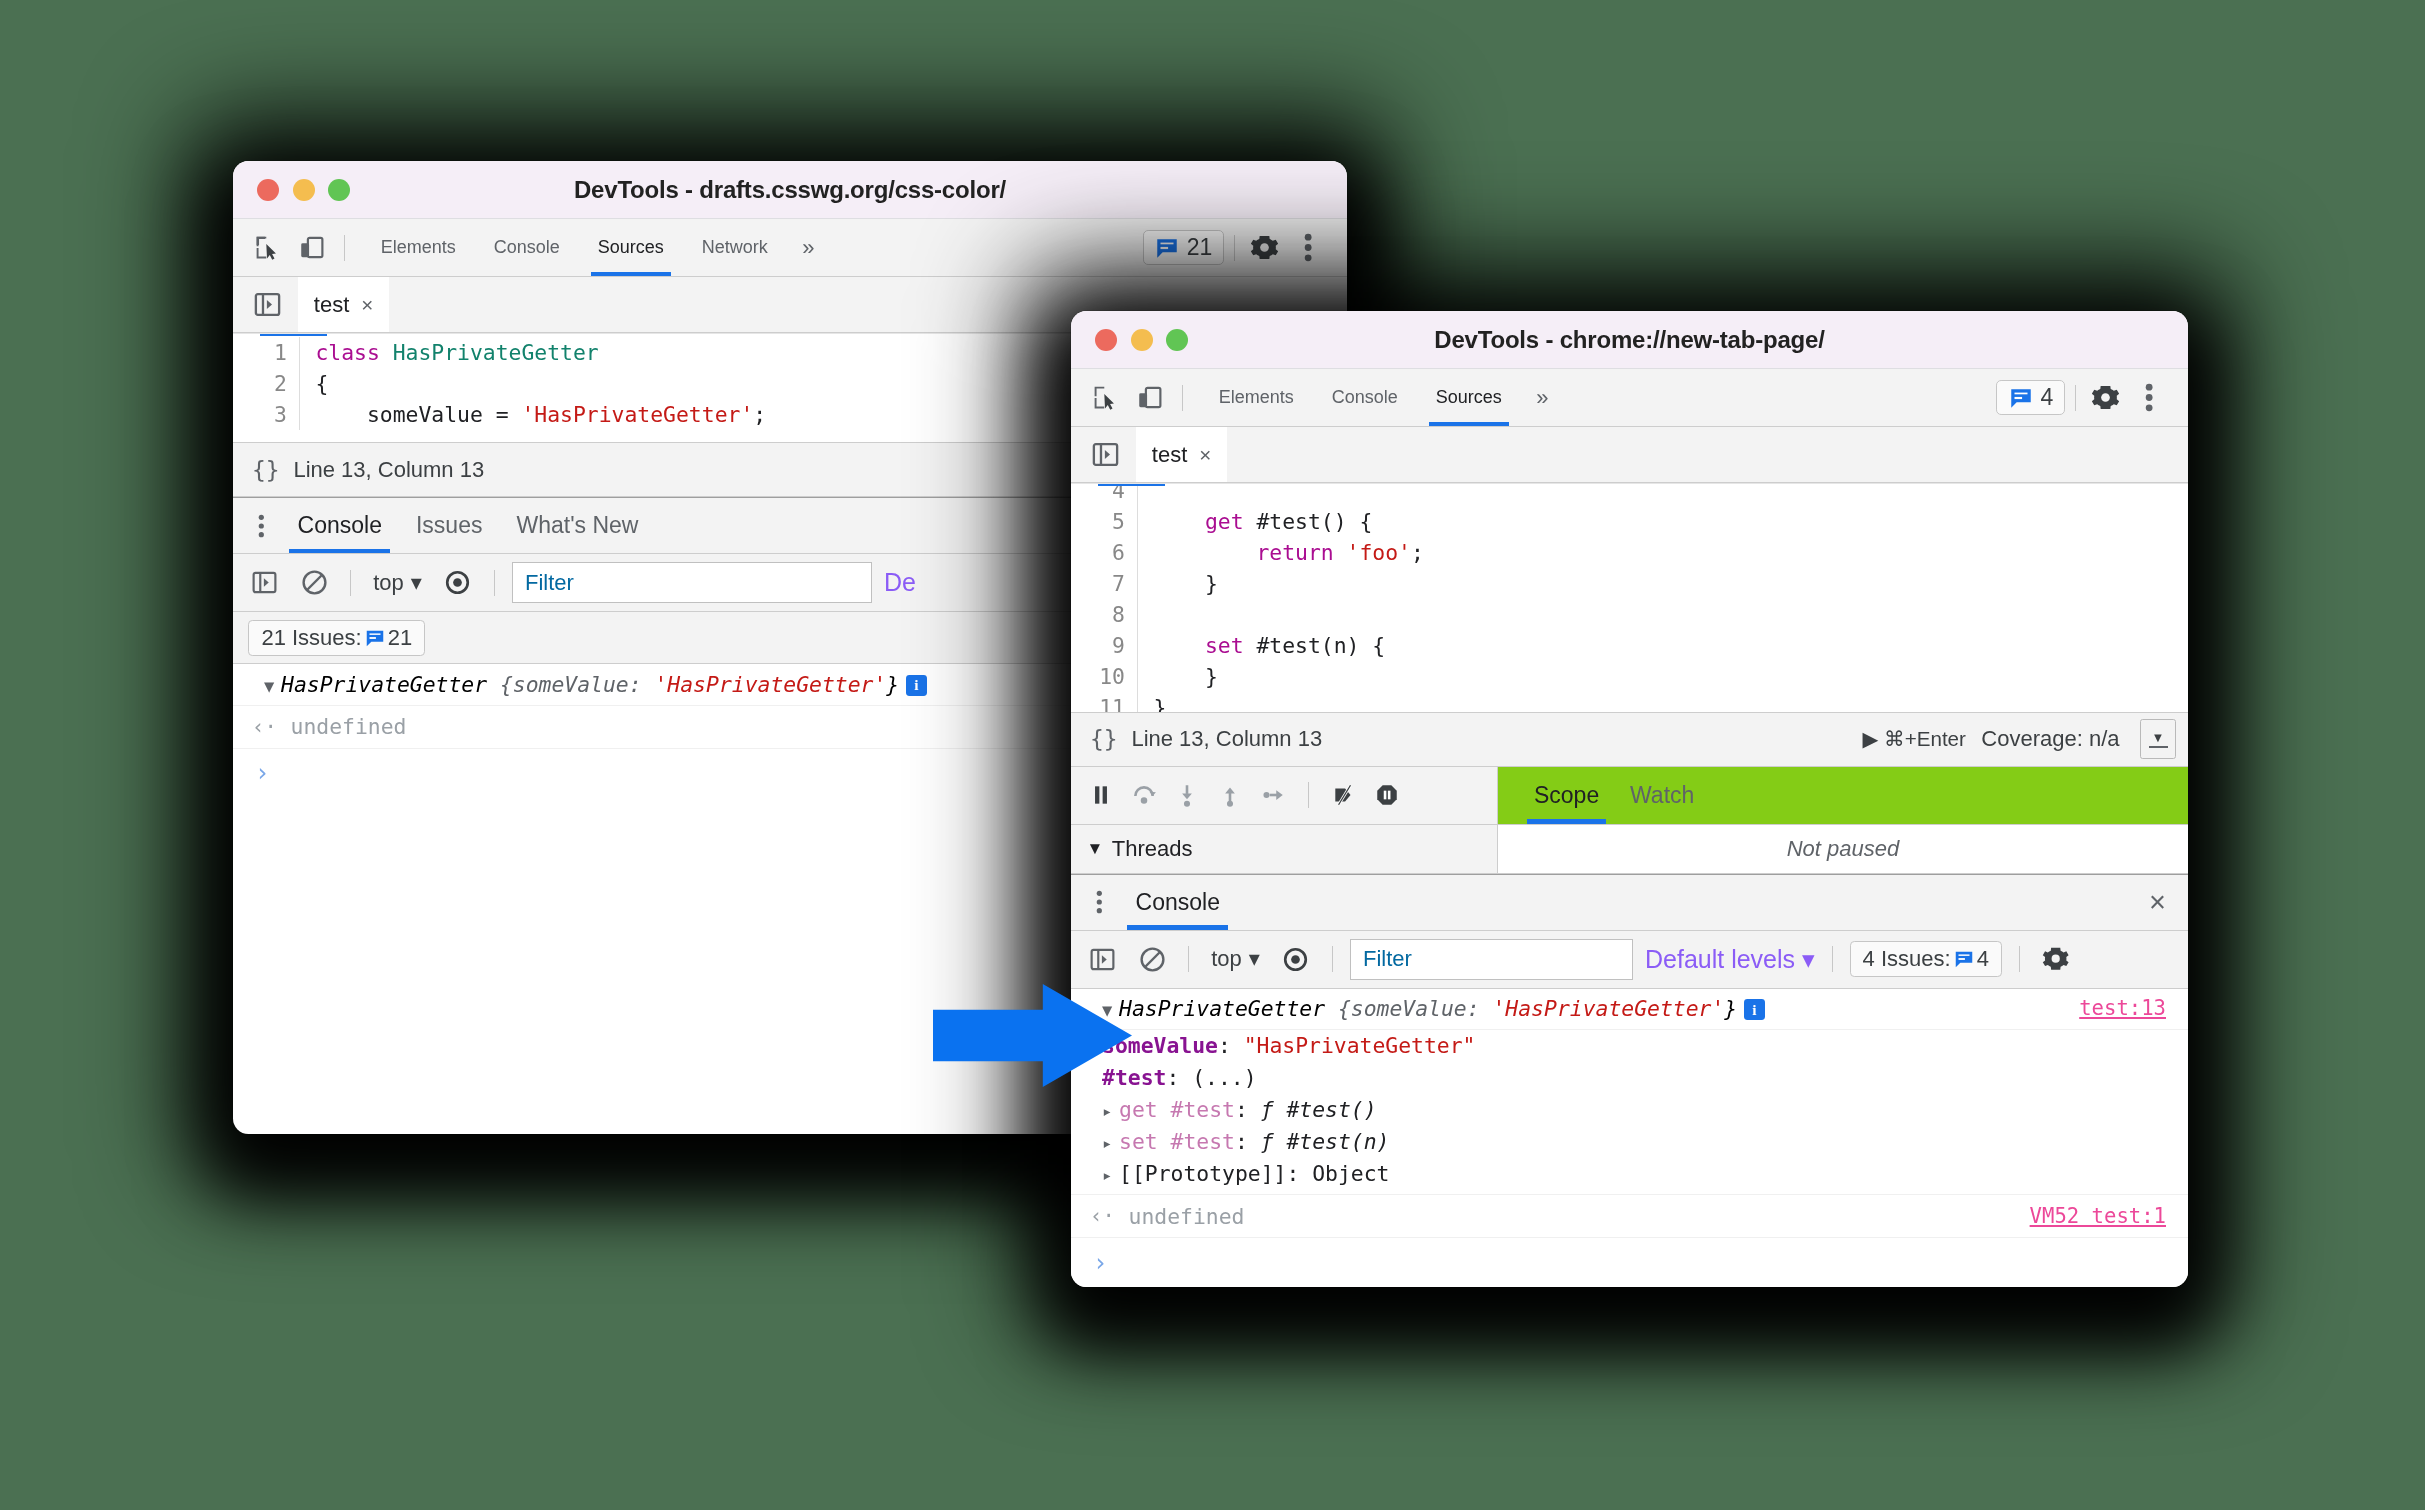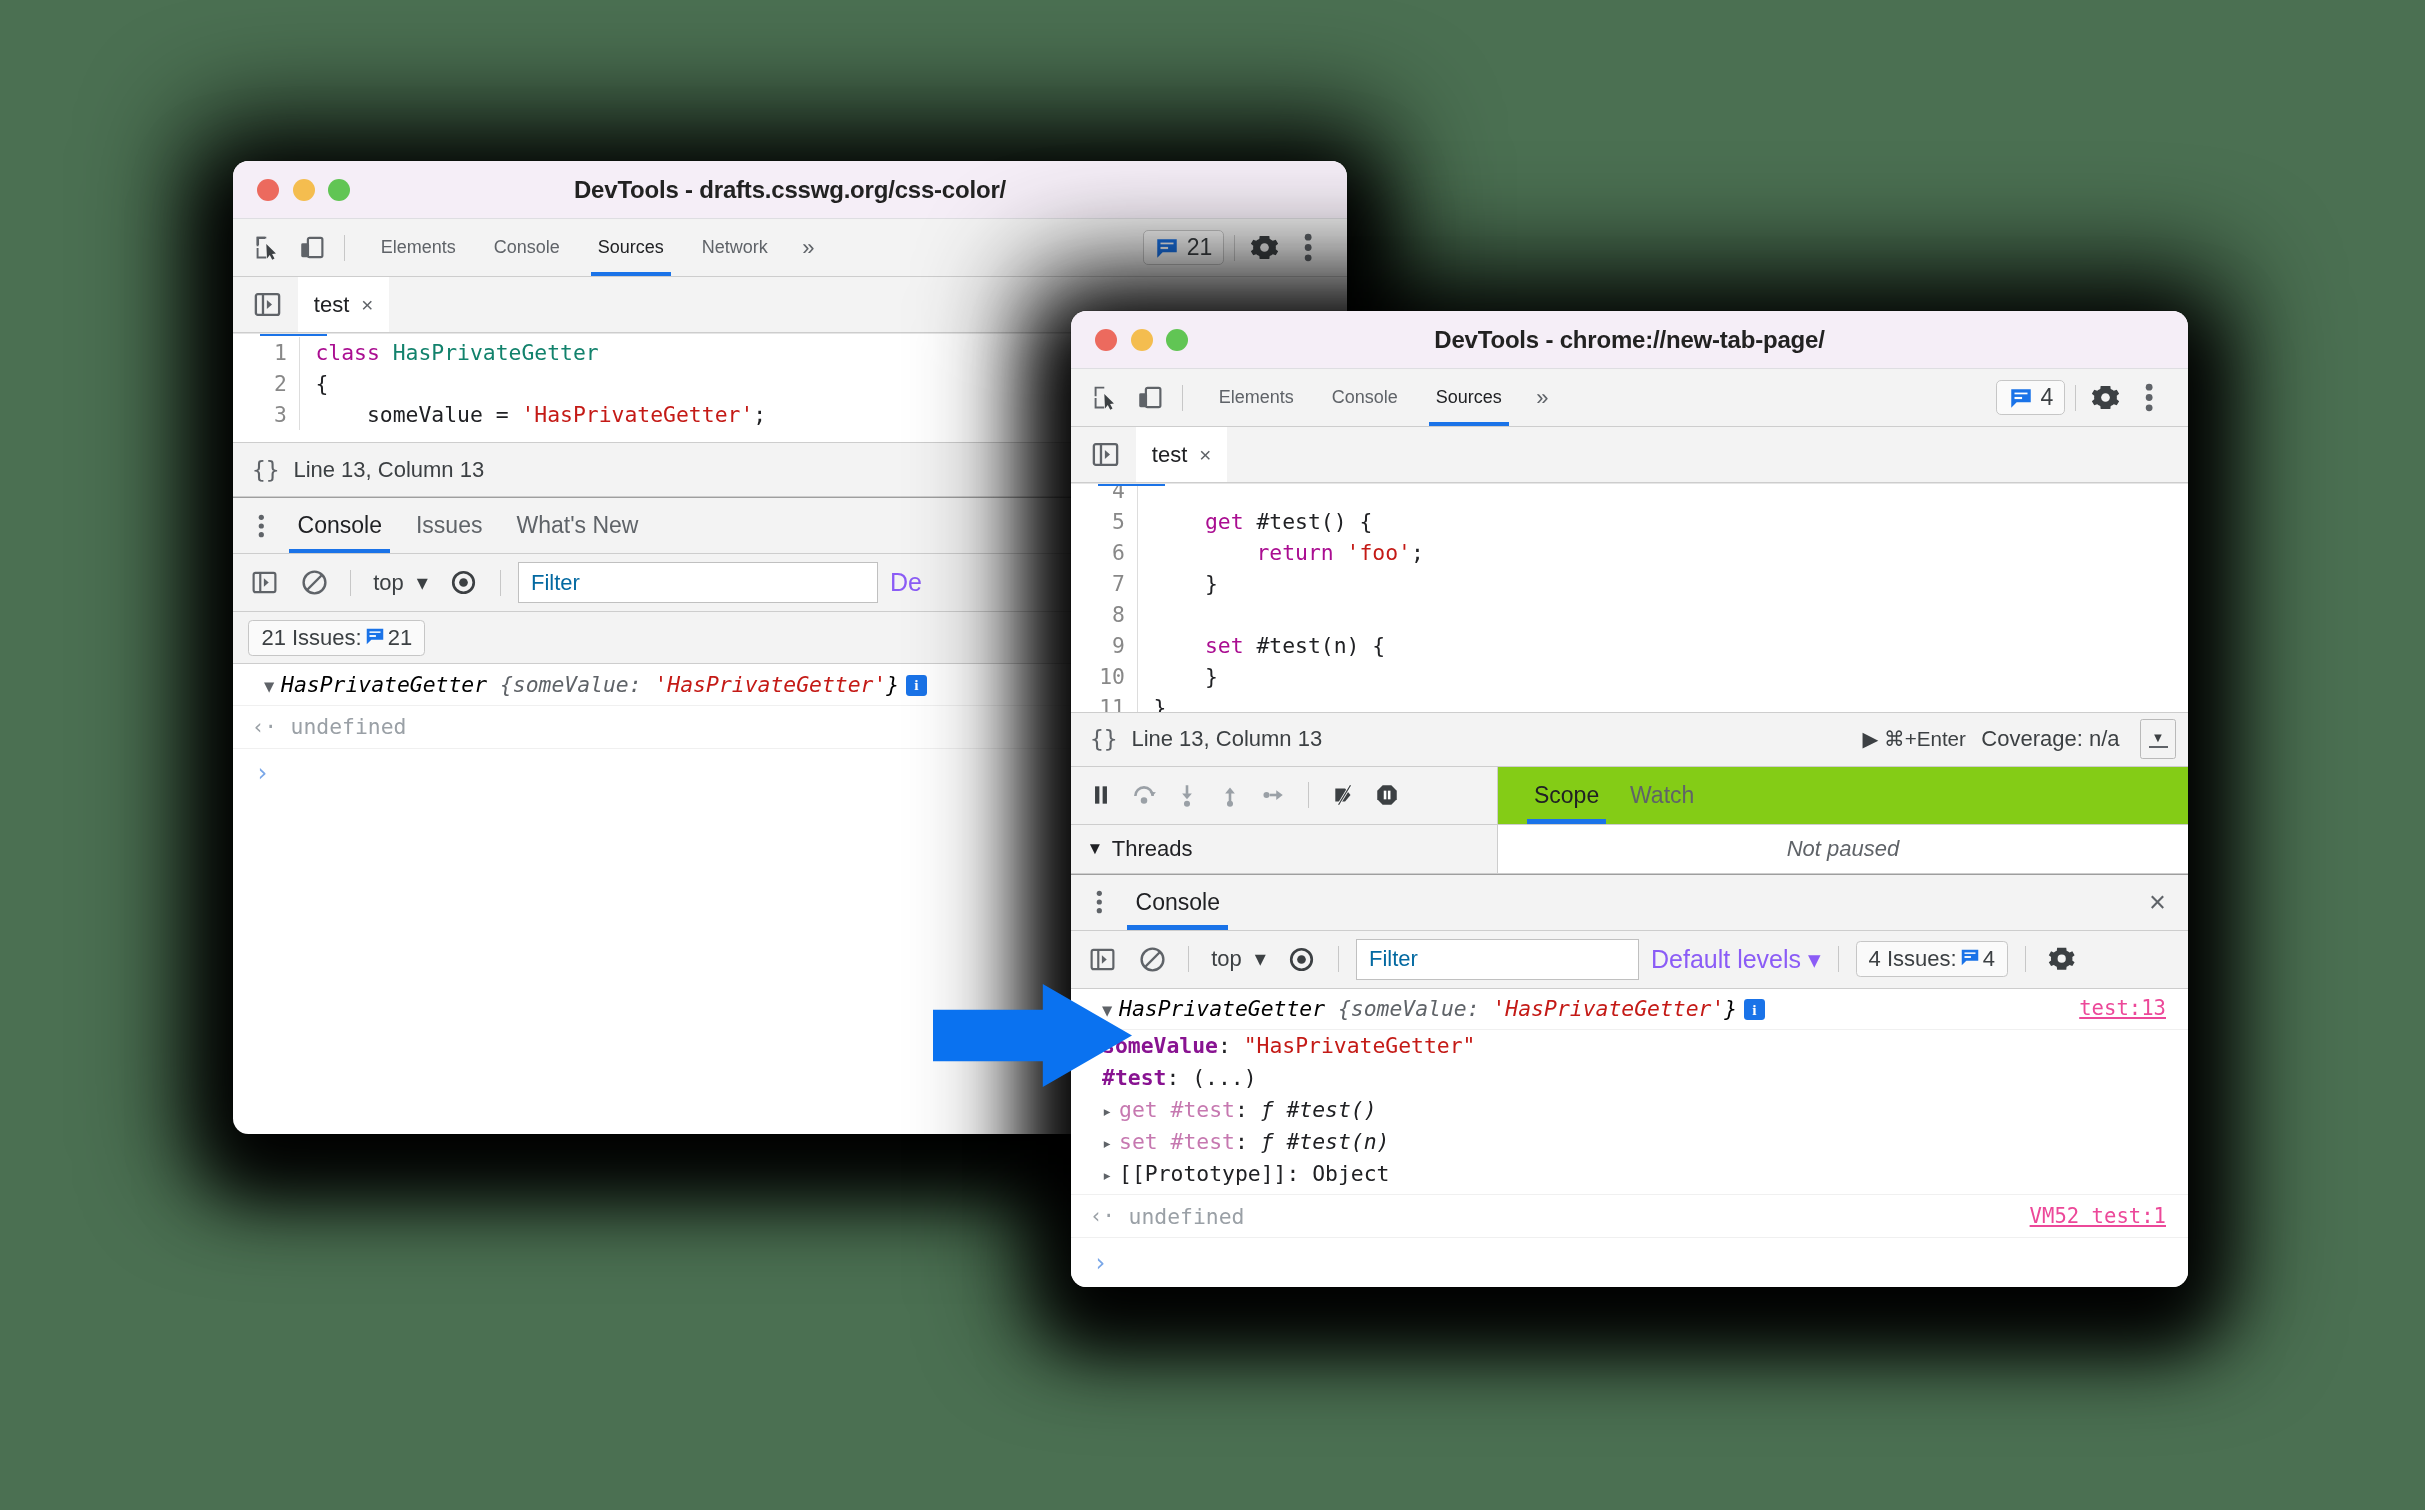--- a/index.html
+++ b/index.html
@@ -150,34 +150,34 @@
   }
   .dtab.active{color:#202124;}
   .dtab.active::after{content:"";position:absolute;left:8.6px;right:8.6px;bottom:0;height:4.3px;background:#1a73e8;}
   .closex{margin-left:auto;margin-right:22px;font-size:29px;color:#5f6368;}
 
   .contoolbar{
     height:57px;background:#f3f3f3;display:flex;align-items:center;gap:12px;
     border-bottom:0.9px solid #cdcdcd;padding:0 12px;
   }
   .ct-ico{width:38px;height:38px;display:flex;align-items:center;justify-content:center;}
-  .ctx{font-size:22px;color:#3c4043;display:flex;align-items:center;gap:13px;padding:0 5.1px;}
+  .ctx{font-size:22px;color:#3c4043;display:flex;align-items:center;gap:7px;padding:0 5.1px;}
   .filterbox{
     border:0.9px solid #c0c0c0;background:#fff;height:39px;
     display:flex;align-items:center;padding:0 12px;font-size:22px;color:#0369a1;
     min-width:189px;
   }
   .levels{font-size:25px;color:#8b5cf6;display:flex;align-items:center;gap:6.9px;}
 
   .issbar{
     height:51px;background:#f3f3f3;display:flex;align-items:center;padding-left:15.4px;
     border-bottom:0.9px solid #cdcdcd;
   }
   .issbtn{
-    display:flex;align-items:flex-start;gap:2px;border:0.9px solid #c6c6c6;border-radius:4.3px;
+    display:flex;align-items:center;gap:2px;border:0.9px solid #c6c6c6;border-radius:4.3px;
     background:#fafafa;padding:4.3px 12px;font-size:22px;color:#3c4043;
   }
 
   
   .conout{background:#fff;font-family:"DejaVu Sans Mono", monospace;font-size:21.4px;}
   .logrow{
     display:flex;align-items:flex-start;
     border-bottom:0.9px solid #f0f0f0;padding:7.7px 0 7.7px 0;position:relative;
   }
   .logrow .lmain{padding-left:31px;flex:1;white-space:pre;}

